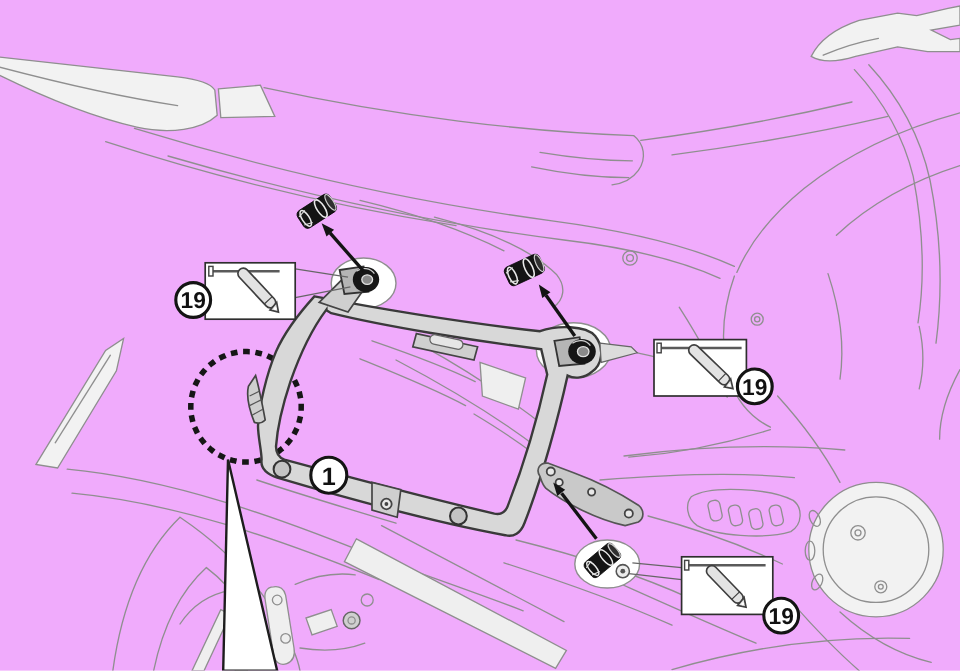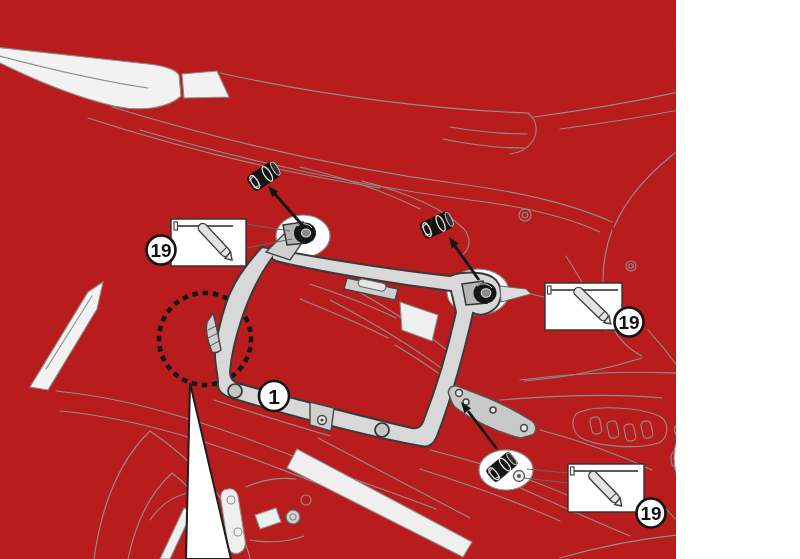--- a/index.html
+++ b/index.html
@@ -1,16 +1,16 @@
 <!DOCTYPE html>
 <html><head>
 <meta charset="utf-8">
 <style>
   html,body{margin:0;padding:0;background:#fff;}
-  #stage{position:relative;width:676px;height:559px;background:#b91c1c;overflow:hidden;
+  #stage{position:relative;width:800px;height:559px;background:#f0abfc;overflow:hidden;
          font-family:"Liberation Sans",sans-serif;}
   svg{position:absolute;left:0;top:0;}
   .bl{stroke:#8f8f8f;stroke-width:1.1;fill:none;stroke-linecap:round;}
   .bf{stroke:#8f8f8f;stroke-width:1.1;fill:#f2f2f2;}
   .bf2{stroke:#8f8f8f;stroke-width:1.1;fill:#efefef;}
   .rackp{fill:#d8d8d8;stroke:#3a3a3a;stroke-width:2;fill-rule:evenodd;}
   .rackpart{fill:#cfcfcf;stroke:#444;stroke-width:1.4;}
   .bolthole{fill:#e8e8e8;stroke:#444;stroke-width:1.5;}
   .bubble{fill:#ffffff;stroke:#8f8f8f;stroke-width:1.2;}
   .cbox{fill:#ffffff;stroke:#2e2e2e;stroke-width:1.4;}

